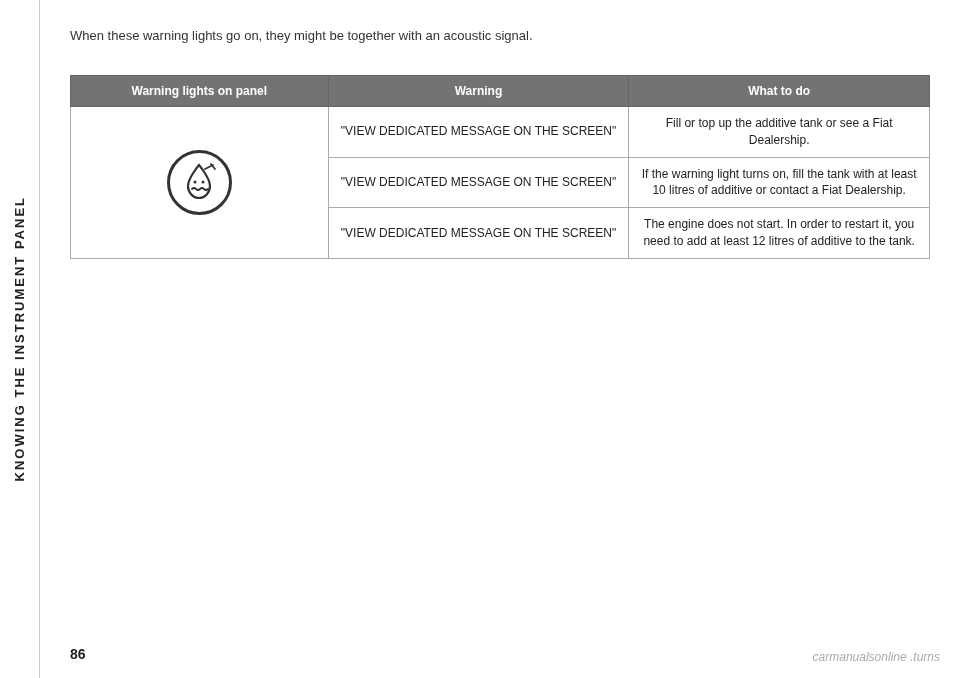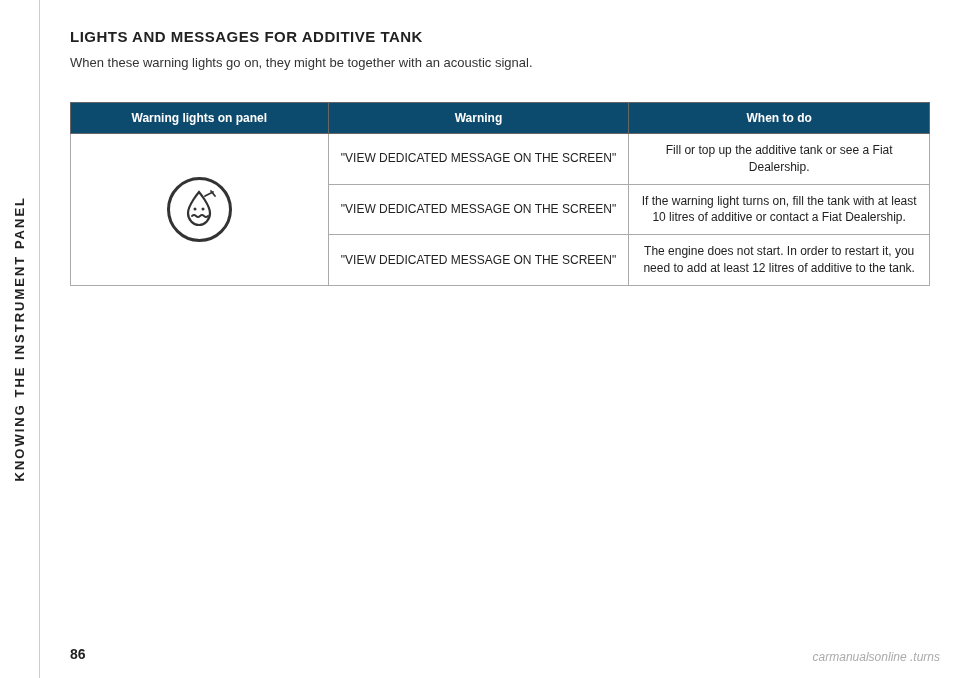--- a/index.html
+++ b/index.html
@@ -71,21 +71,21 @@
     }
 
     
     .info-table {
       width: 100%;
       border-collapse: collapse;
       border: 1px solid #aaaaaa;
     }
 
     .info-table thead tr th {
-      background-color: #0c4a6e;
+      background-color: #737373;
       color: #ffffff;
       font-size: 12px;
       font-weight: bold;
       padding: 8px 12px;
       text-align: center;
       border: 1px solid #666666;
     }
 
     .info-table tbody tr td {
       border: 1px solid #aaaaaa;
@@ -158,30 +158,29 @@
 <body>
 
 <div class="page-wrapper">
 
   <div class="sidebar">
     <span class="sidebar-label">KNOWING THE INSTRUMENT PANEL</span>
   </div>
 
   <div class="main-content">
 
-    <div class="page-title">LIGHTS AND MESSAGES FOR ADDITIVE TANK</div>
 
     <div class="subtitle">When these warning lights go on, they might be together with an acoustic signal.</div>
 
     <table class="info-table">
       <thead>
         <tr>
           <th class="col-warning">Warning lights on panel</th>
           <th class="col-message">Warning</th>
-          <th class="col-action">When to do</th>
+          <th class="col-action">What to do</th>
         </tr>
       </thead>
       <tbody>
 
         <tr>
           <td class="icon-cell" rowspan="3">
             <div class="icon-cell-svg">
               <div class="warning-icon-circle">
 
                 <svg width="46" height="46" viewBox="0 0 46 46">

